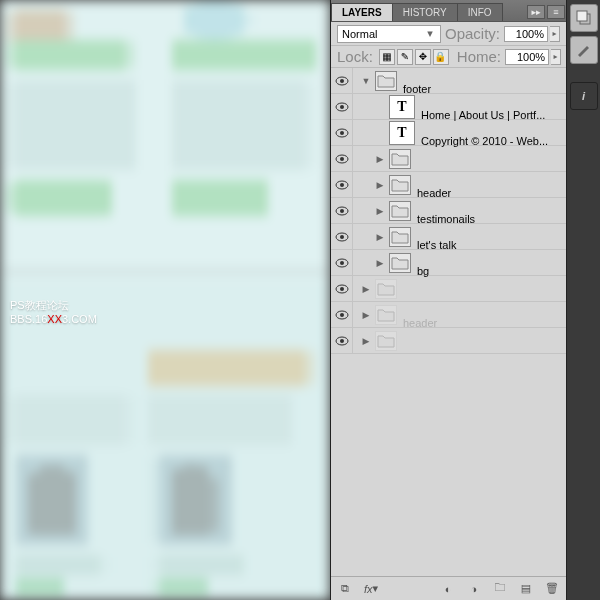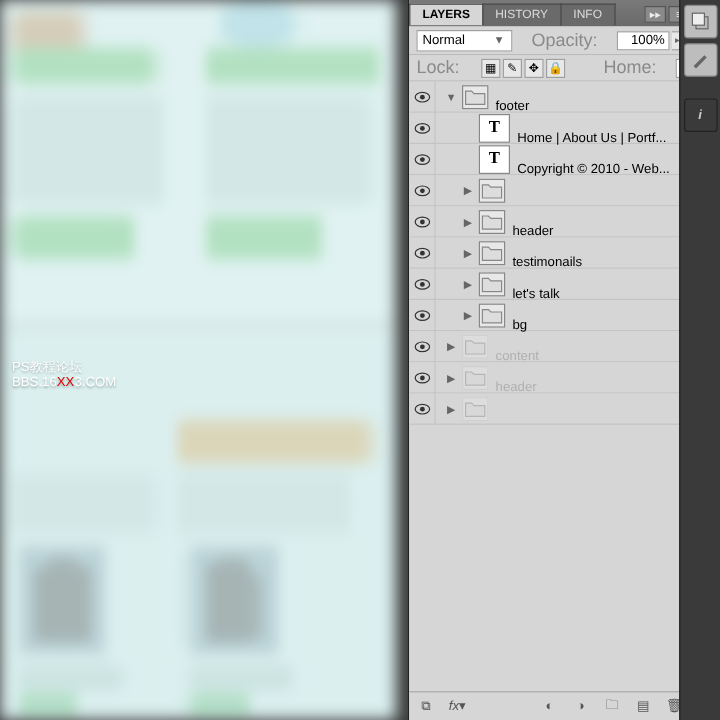--- a/index.html
+++ b/index.html
@@ -1,29 +1,29 @@
 <!DOCTYPE html>
 <html><head>
 <meta charset="utf-8">
 <style>
 *{box-sizing:border-box;margin:0;padding:0;font-family:Tahoma,Arial,sans-serif;font-size:11px;}
 body{width:600px;height:600px;overflow:hidden;background:#3a3a3a;position:relative;}
 .canvas-bg{position:absolute;left:0;top:0;width:330px;height:600px;filter:blur(6px);background:#e8f4f4;overflow:hidden;}
 .canvas-bg .stripe{position:absolute;top:0;bottom:0;width:8px;background:linear-gradient(90deg,#c8e8e8 0%,#f0fafa 50%,#c8e8e8 100%);}
 .wm{position:absolute;left:10px;top:298px;color:#fff;font-size:16px;text-shadow:0 1px 2px rgba(0,0,0,.3);filter:none;z-index:5;}
 .wm .red{color:#d00;}
-.panel-col{position:absolute;left:340px;top:0;width:236px;height:600px;background:#d6d6d6;border-left:1px solid #222;}
+.panel-col{position:absolute;left:330px;top:0;width:236px;height:600px;background:#d6d6d6;border-left:1px solid #222;}
 .sidetools{position:absolute;left:566px;top:0;width:34px;height:600px;background:#3a3a3a;border-left:1px solid #222;}
 .sidetools .tool{width:28px;height:28px;margin:4px auto;background:#bdbdbd;border:1px solid #888;border-radius:3px;display:flex;align-items:center;justify-content:center;}
 .tabbar{height:22px;background:linear-gradient(#7a7a7a,#6a6a6a);display:flex;align-items:flex-end;border-bottom:1px solid #555;}
 .tabbar .tab{padding:3px 10px;background:#6a6a6a;color:#ddd;border:1px solid #4a4a4a;border-bottom:none;margin-right:-1px;cursor:pointer;font-size:10px;}
 .tabbar .tab.active{background:#d6d6d6;color:#000;font-weight:bold;}
 .tabbar .spacer{flex:1;}
 .tabbar .ctl{width:18px;height:14px;margin:2px 1px;background:#8a8a8a;border:1px solid #555;font-size:9px;text-align:center;line-height:12px;color:#eee;}
-.optrow{height:24px;display:flex;align-items:center;padding:2px 6px;background:#d6d6d6;border-bottom:1px solid #bbb;gap:16px;}
+.optrow{height:24px;display:flex;align-items:center;padding:2px 6px;background:#d6d6d6;border-bottom:1px solid #bbb;gap:4px;}
 .select{width:112px;height:18px;background:#fff;border:1px solid #a0a0a0;display:flex;align-items:center;padding:0 4px;justify-content:space-between;}
 .select .arrow{width:12px;height:12px;display:flex;align-items:center;justify-content:center;color:#666;}
 .lbl{color:#8a8a8a;font-size:15px;}
 .pct{width:44px;height:16px;background:#fff;border:1px solid #a0a0a0;display:flex;align-items:center;justify-content:flex-end;padding:0 3px;}
 .pctbox{display:flex;align-items:center;gap:2px;}
 .pctbox .drop{width:10px;height:16px;border:1px solid #a0a0a0;border-left:none;background:#e8e8e8;display:flex;align-items:center;justify-content:center;color:#666;font-size:8px;}
 .lockrow{height:22px;border-bottom:1px solid #bbb;}
 .lockicons{display:flex;gap:2px;margin-left:2px;}
 .lockicons .ic{width:16px;height:16px;border:1px solid #a0a0a0;background:#e8e8e8;display:flex;align-items:center;justify-content:center;font-size:10px;}
 .layers{background:#d6d6d6;height:512px;overflow:auto;}
@@ -265,21 +265,20 @@
             <circle cx="7" cy="5" r="2" fill="#333"></circle>
           </svg>
         </div>
         <span class="indent" style="width: 6px;"></span>
         <span class="disc">▶</span>
         <div class="thumb folder">
           <svg width="18" height="14" viewBox="0 0 18 14">
             <path d="M1 3 L1 13 L17 13 L17 4 L8 4 L6 2 L1 2 Z" fill="#ddd" stroke="#888"></path>
           </svg>
         </div>
-        <div class="name">content</div>
       </div>
       <div class="row dim">
         <div class="eye">
           <svg viewBox="0 0 14 10">
             <ellipse cx="7" cy="5" rx="6" ry="4" fill="none" stroke="#333" stroke-width="1"></ellipse>
             <circle cx="7" cy="5" r="2" fill="#333"></circle>
           </svg>
         </div>
         <span class="indent" style="width: 6px;"></span>
         <span class="disc">▶</span>

